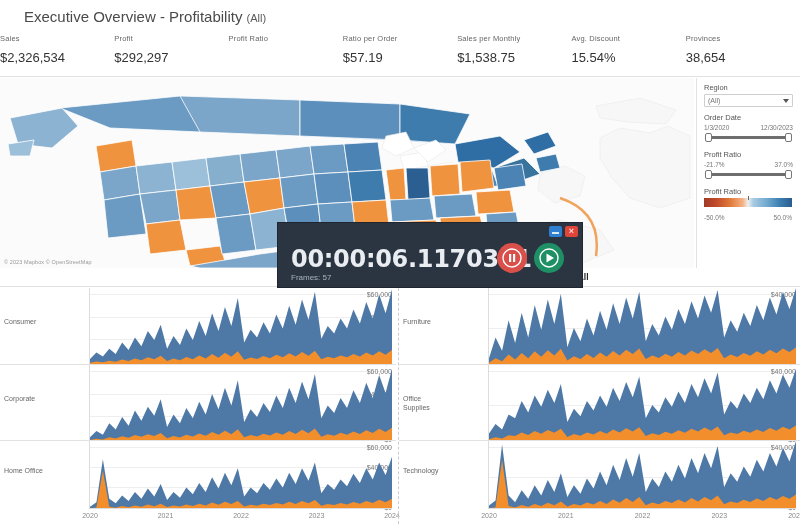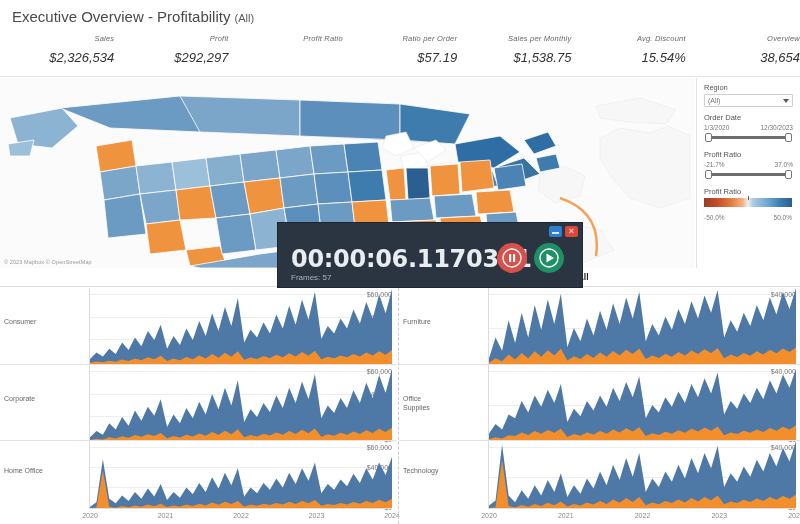--- a/index.html
+++ b/index.html
@@ -6,30 +6,30 @@
   html, body {
     width: 800px; height: 524px;
     font-family: "Liberation Sans", sans-serif;
     background: #ffffff;
     overflow: hidden;
   }
   #app { position: relative; width: 800px; height: 524px; background:#fff; }
 
   
   .dash-title {
-    position:absolute; left:12px; top:8px;
+    position:absolute; left:24px; top:8px;
     font-size:15px; color:#4a4a4a; font-weight:400; white-space:nowrap;
   }
   .dash-title .suffix { font-size:11px; color:#5a5a5a; }
 
   .kpi-row {
     position:absolute; left:0; top:32px; width:800px; height:40px;
     display:flex;
   }
-  .kpi { flex:1; text-align:right;font-style:italic; }
+  .kpi { flex:1; text-align:left; }
   .kpi-label { font-size:7.5px; color:#666; letter-spacing:.2px; margin-top:2px; }
   .kpi-value { font-size:13px; color:#333; margin-top:7px; font-weight:400; }
   .hdr-rule { position:absolute; left:0; top:76px; width:800px; height:1px; background:#e2e2e2; }
 
   
   .map-panel {
     position:absolute; left:0; top:78px; width:694px; height:190px;
     background:#fbfbfb; overflow:hidden;
   }
   .map-svg { position:absolute; left:0; top:0; }
@@ -178,21 +178,21 @@
       </div>
       <div class="kpi">
         <div class="kpi-label">Sales per Monthly</div>
         <div class="kpi-value">$1,538.75</div>
       </div>
       <div class="kpi">
         <div class="kpi-label">Avg. Discount</div>
         <div class="kpi-value">15.54%</div>
       </div>
       <div class="kpi">
-        <div class="kpi-label">Overview</div>
+        <div class="kpi-label">Provinces</div>
         <div class="kpi-value">38,654</div>
       </div>
     </div>
   <div class="hdr-rule"></div>
 
   <div class="map-panel">
     <svg class="map-svg" width="694" height="190" viewBox="0 0 694 190">
       <rect x="0" y="0" width="694" height="190" fill="#fbfbfb"></rect>
 
       <g fill="#f7f7f7" stroke="#e6e6e6" stroke-width="0.5">

